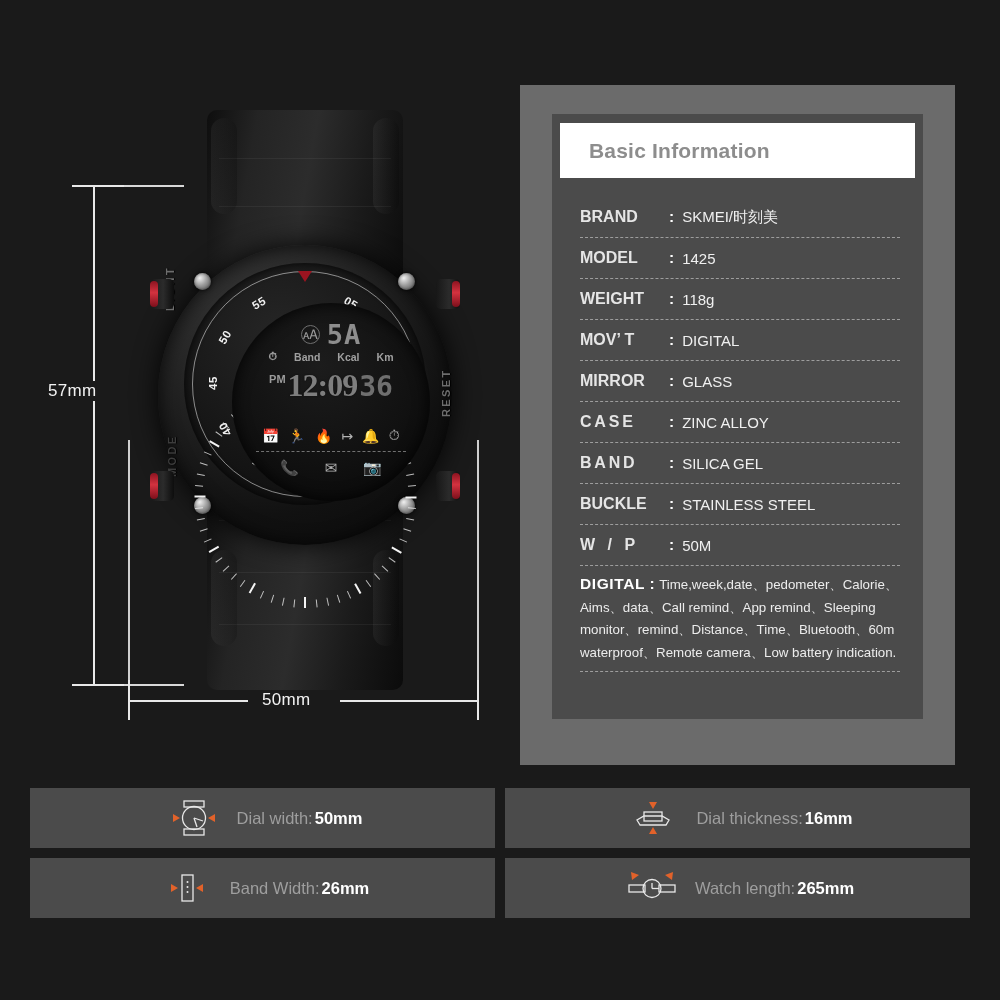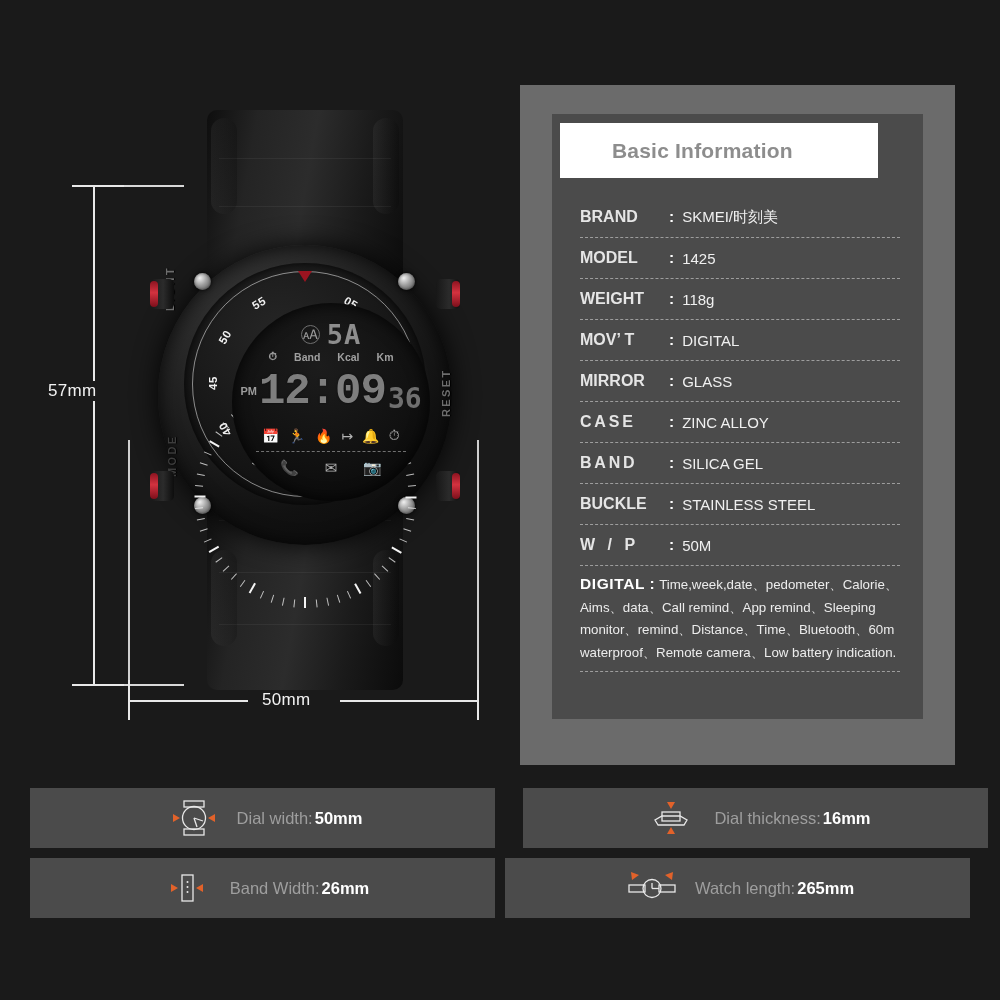--- a/index.html
+++ b/index.html
@@ -145,22 +145,22 @@
     display: flex; align-items: center; justify-content: center; gap: 17px;
     color: #a0a0a0; font-size: 10.5px; font-weight: 700;
   }
   #lcd-bell { color: #a0a0a0; font-size: 11px; }
   #lcd-time-row {
     position: absolute; left: 0; top: 66px; width: 100%;
     display: flex; align-items: flex-end; justify-content: center; gap: 2px;
   }
   #lcd-ampm { color: #9c9c9c; font-size: 11px; font-weight: 700; margin-bottom: 16px; }
   #lcd-time {
-    color: #7e7e7e; font-size: 44px; font-weight: 700; letter-spacing: -1px; line-height: 1;
-    font-family: Liberation Mono, monospace; text-shadow: 0 0 2px rgba(0,0,0,.6);
+    color: #7e7e7e; font-size: 32px; font-weight: 700; letter-spacing: -1px; line-height: 1;
+    font-family: Liberation Serif, serif; text-shadow: 0 0 2px rgba(0,0,0,.6);
   }
   #lcd-secs {
     color: #6f6f6f; font-size: 28px; font-weight: 700; line-height: 1; margin-bottom: 0;
     font-family: "DejaVu Sans Mono", monospace;
   }
   #lcd-icons-1 {
     position: absolute; left: 0; top: 124px; width: 100%;
     display: flex; align-items: center; justify-content: center; gap: 9px;
     color: #b4b4b4; font-size: 14px;
   }
@@ -177,22 +177,22 @@
   
   #spec-outer {
     position: absolute; left: 520px; top: 85px; width: 435px; height: 680px;
     background: #6b6b6b;
   }
   #spec-inner {
     position: absolute; left: 32px; top: 29px; width: 371px; height: 605px;
     background: #4b4b4b;
   }
   #spec-title-band {
-    position: absolute; left: 40px; top: 38px; width: 318px; height: 55px;
-    background: #ffffff; display: flex; align-items: center; padding-left: 52px;
+    position: absolute; left: 40px; top: 38px; width: 355px; height: 55px;
+    background: #ffffff; display: flex; align-items: center; padding-left: 29px;
   }
   #spec-title { color: #8d8d8d; font-size: 21px; font-weight: 700; letter-spacing: .2px; }
 
   #spec-rows { position: absolute; left: 60px; top: 112px; width: 320px; }
   .spec-row {
     height: 41px; display: flex; align-items: center;
     border-bottom: 1px dashed rgba(225,225,225,.55);
   }
   .spec-key {
     color: #e5e5e5; font-size: 16px; font-weight: 700; white-space: nowrap;
@@ -211,21 +211,21 @@
   #fn-colon { color: #fff; font-size: 15.5px; font-weight: 700; }
   #fn-text { color: #ececec; font-size: 13.3px; line-height: 22.5px; }
 
   
   .info-card {
     position: absolute; height: 60px; background: #4b4b4b;
     display: flex; align-items: center; justify-content: center; gap: 12px;
   }
   #card-dial-width     { left: 30px;  top: 788px; width: 465px; }
   #card-band-width     { left: 30px;  top: 858px; width: 465px; }
-  #card-dial-thickness { left: 523px; top: 788px; width: 465px; }
+  #card-dial-thickness { left: 505px; top: 788px; width: 465px; }
   #card-watch-length   { left: 505px; top: 858px; width: 465px; }
   .card-icon { width: 62px; height: 40px; position: relative; flex: none; }
   .card-label { color: #9e9e9e; font-size: 16.5px; }
   .card-value { color: #ffffff; font-size: 16.5px; font-weight: 700; margin-left: 2px; }
   .card-text { display: flex; align-items: baseline; }
 </style>
 </head>
 <body>
 
 <div id="watch-section">

